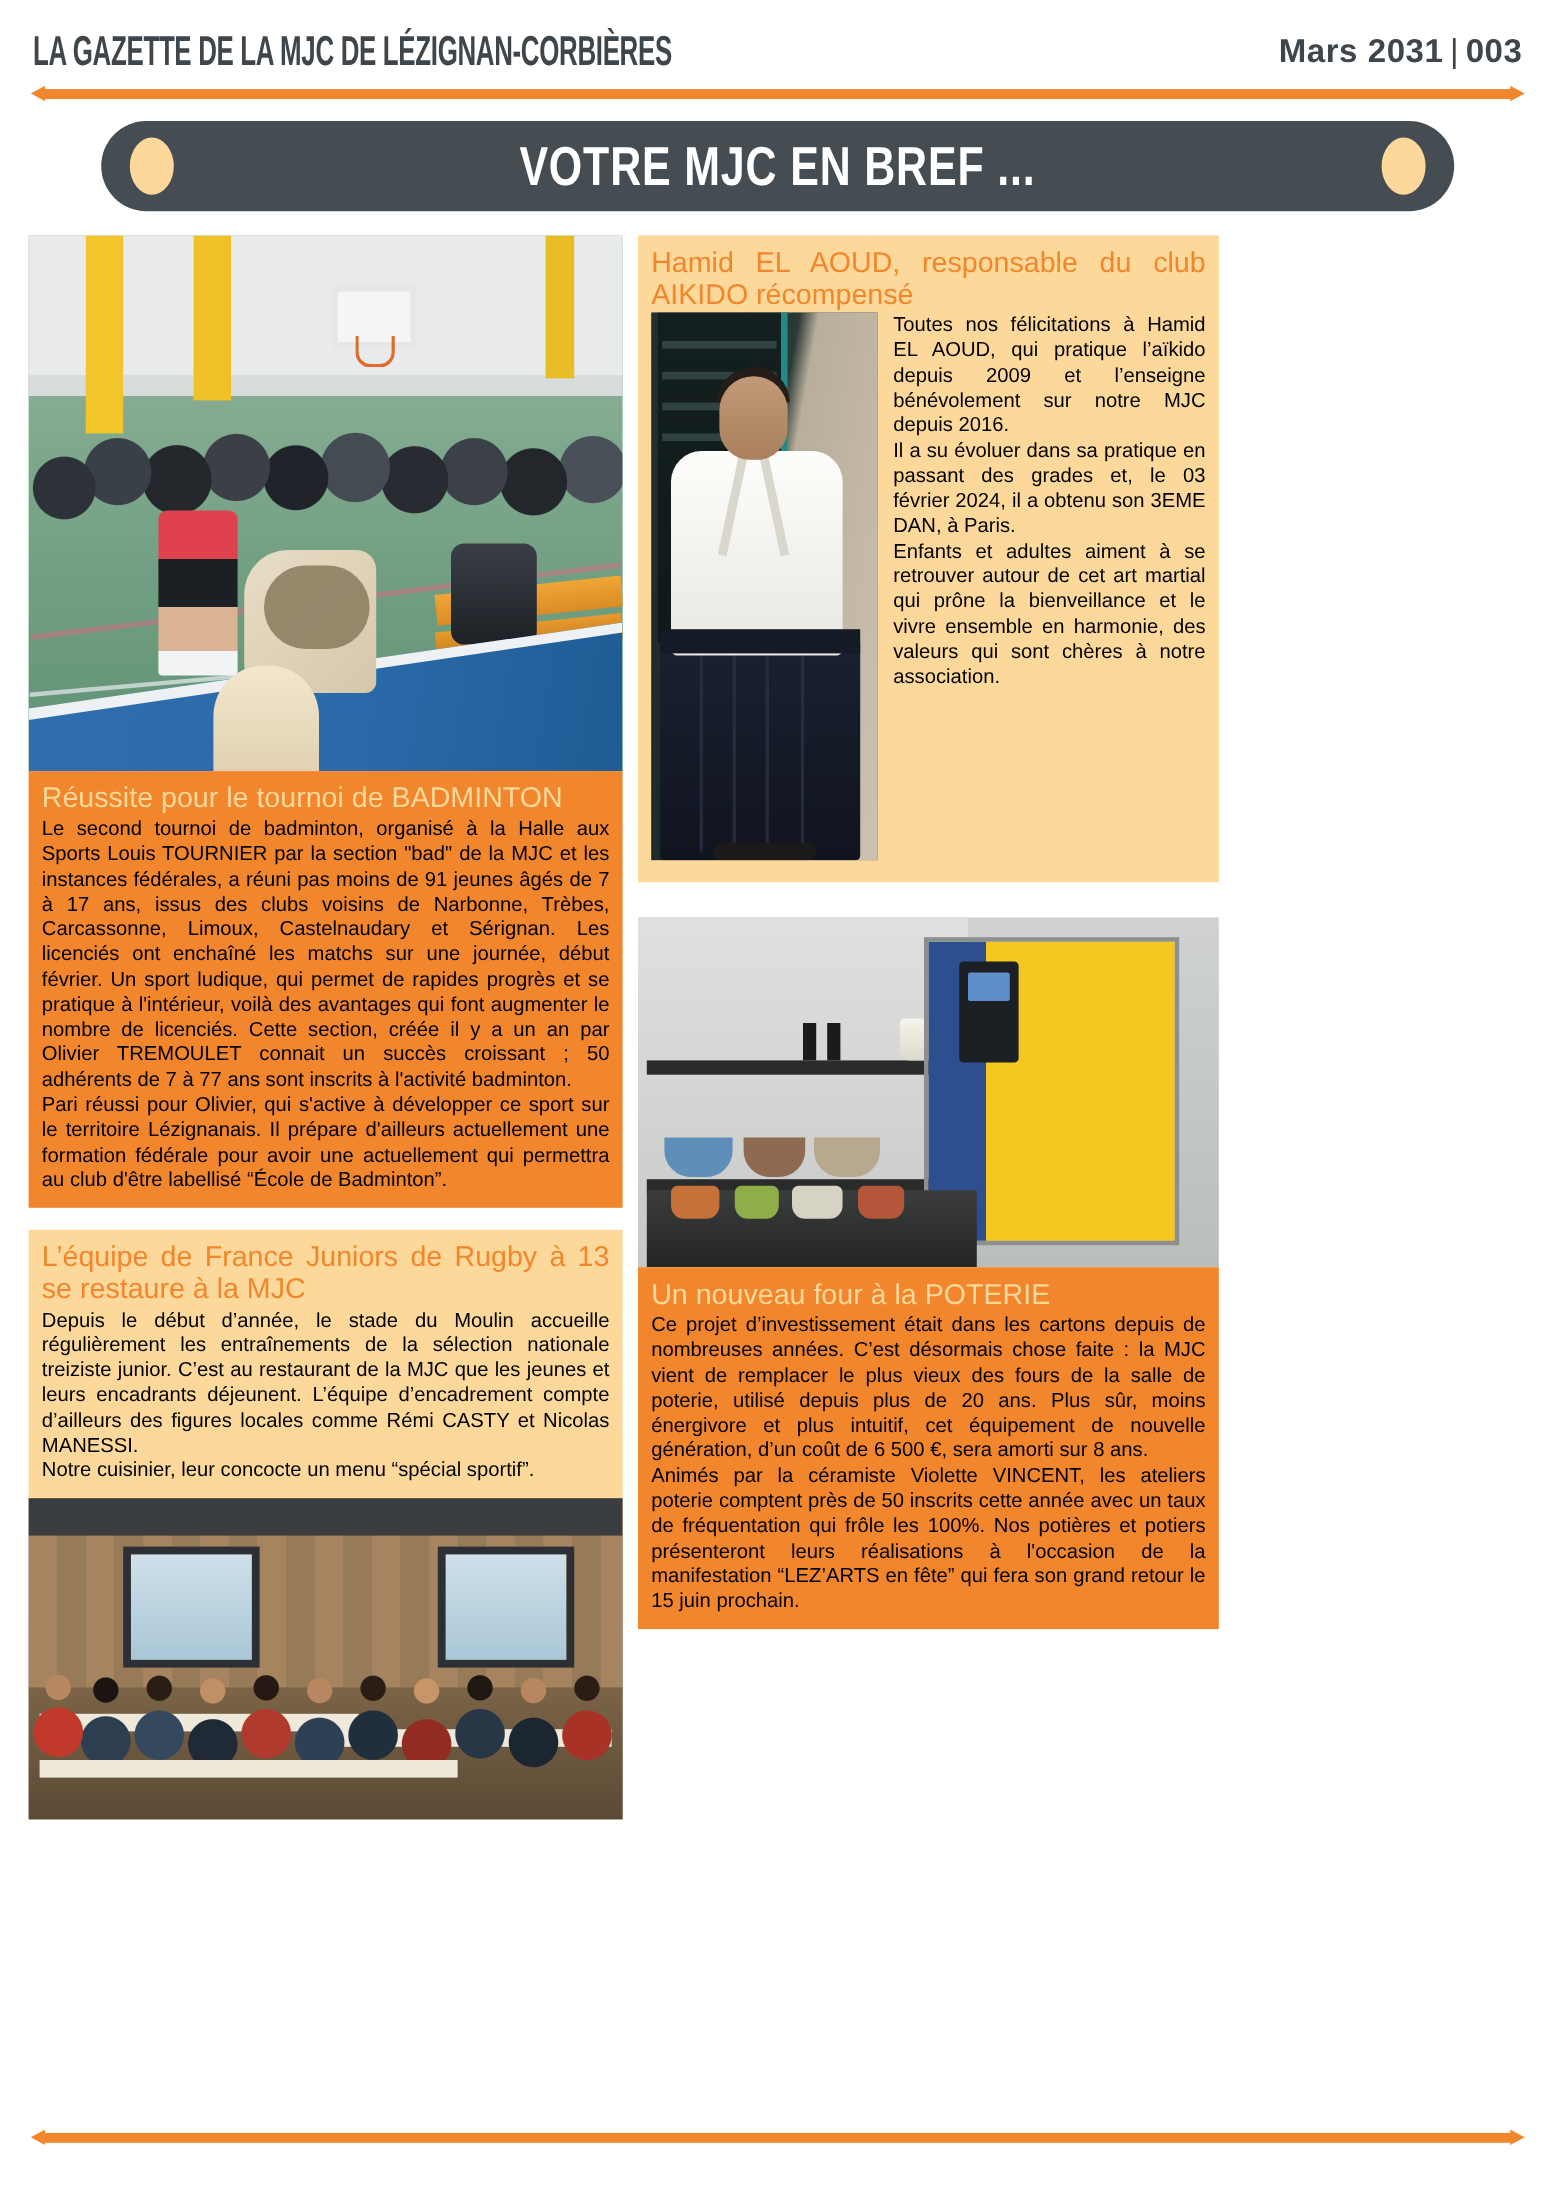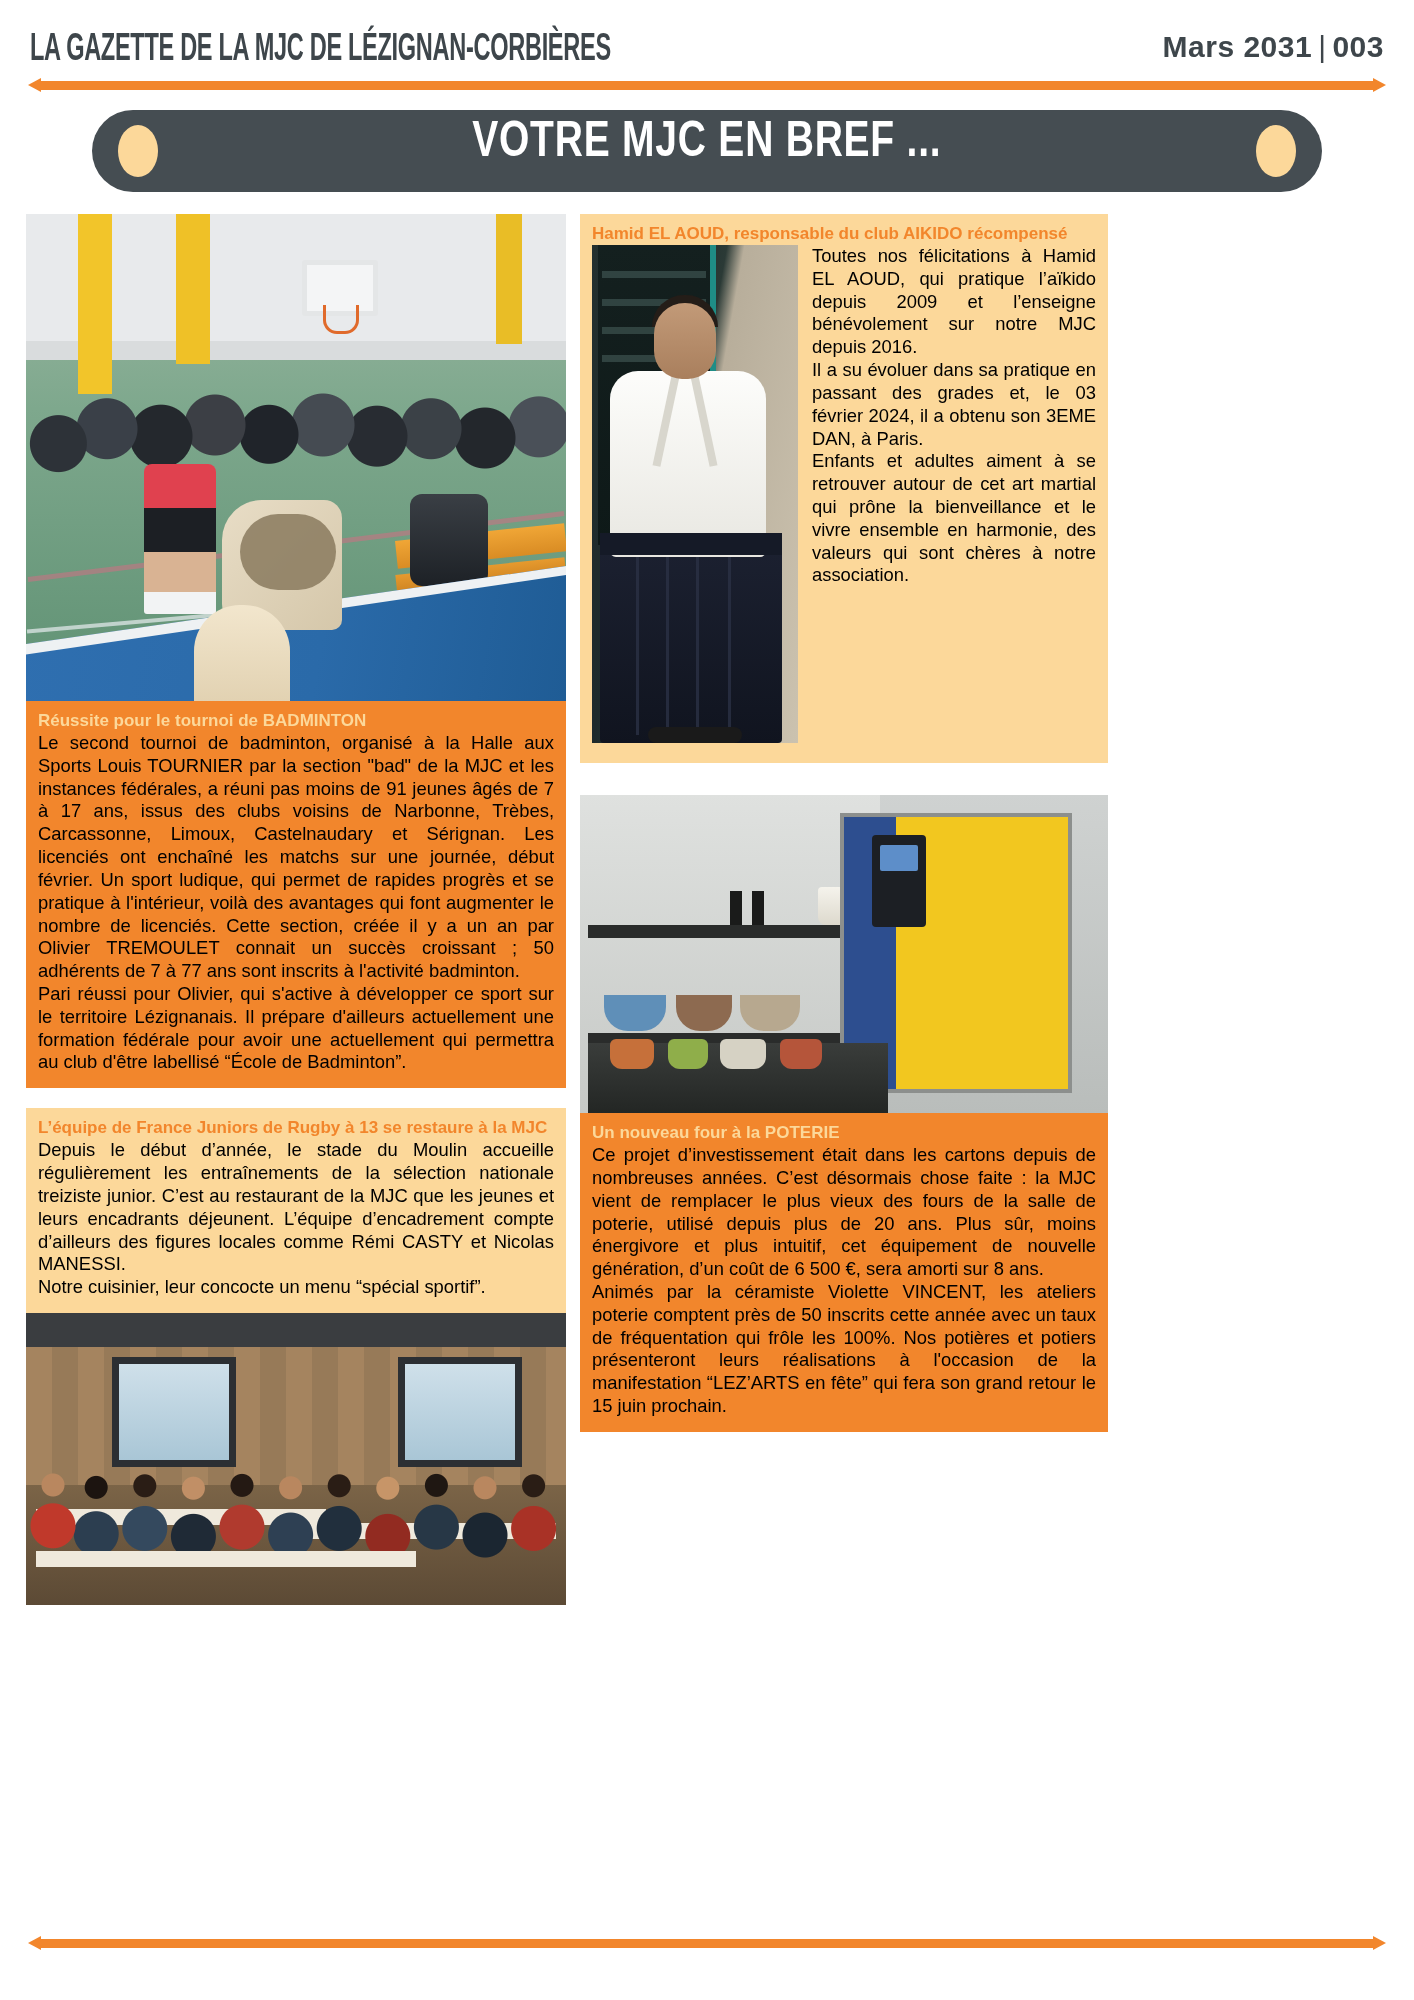--- a/index.html
+++ b/index.html
@@ -80,20 +80,21 @@
   
   .banner-wrap {
     padding: 18px 70px 0 70px;
   }
   .banner {
     position: relative;
     height: 82px;
     background: #454d52;
     border-radius: 42px;
     display: flex;
+    align-items: center;
     justify-content: center;
   }
   .banner .dot {
     position: absolute;
     top: 50%;
     transform: translateY(-50%);
     width: 40px;
     height: 52px;
     border-radius: 50%;
     background: #fcd89a;
@@ -131,22 +132,22 @@
 
   .block { position: relative; }
   .block.orange { background: #f2862c; }
   .block.peach  { background: #fcd89a; }
 
   .block-inner { padding: 10px 12px 14px 12px; }
 
   h2.headline {
     margin: 0 0 2px 0;
     font-family: "Liberation Sans", sans-serif;
-    font-weight: bold;
-    font-size: 17px;
+    font-weight: normal;
+    font-size: 26px;
     line-height: 1.12;
     text-align: justify;
     text-justify: inter-word;
   }
   h2.headline.on-orange { color: #fcd89a; }
   h2.headline.on-peach  { color: #f2862c; }
 
   p.body {
     margin: 0;
     font-family: "Liberation Sans", sans-serif;

